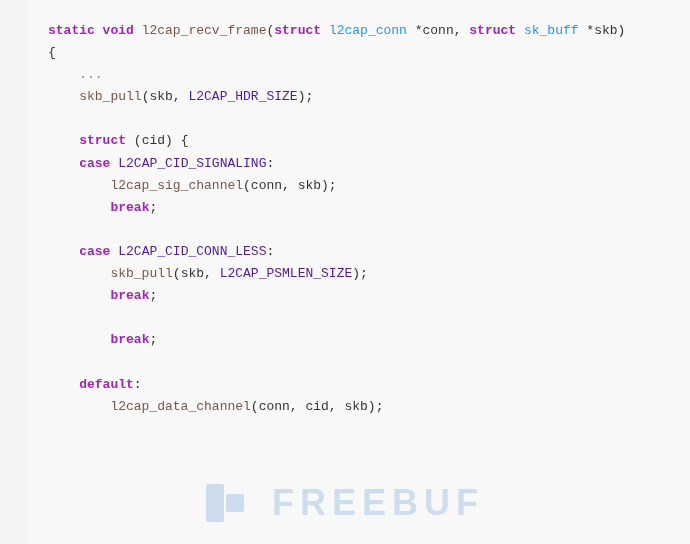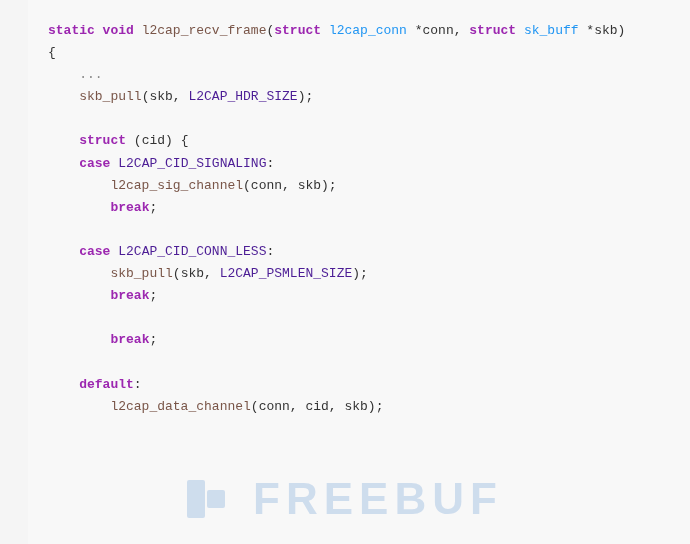--- a/index.html
+++ b/index.html
@@ -36,21 +36,21 @@
     .watermark {
       position: absolute;
       bottom: 20px;
       left: 0;
       right: 0;
       display: flex;
       align-items: center;
       justify-content: center;
       pointer-events: none;
       opacity: 0.18;
-      font-size: 44px;
+      font-size: 36px;
       font-weight: 900;
       color: #1565c0;
       letter-spacing: 6px;
       font-family: Arial, sans-serif;
       gap: 20px;
     }
     .watermark-logo {
       width: 38px;
       height: 38px;
       margin-right: 8px;

